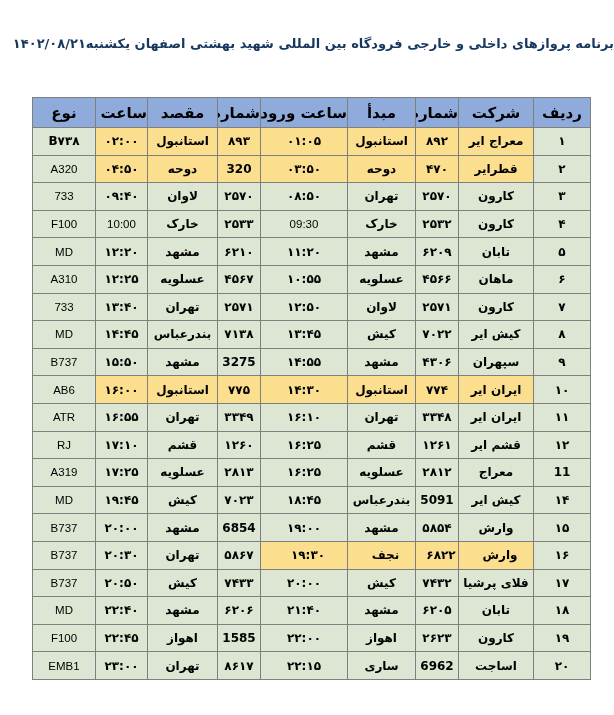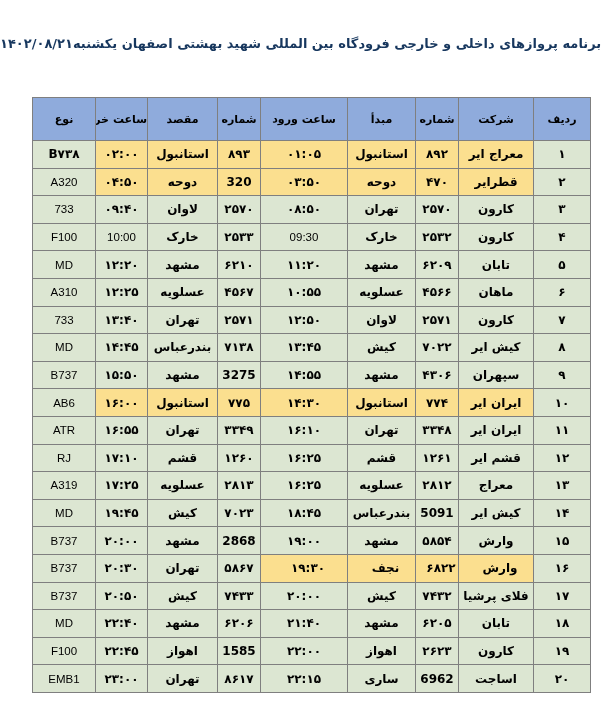--- a/index.html
+++ b/index.html
@@ -9,21 +9,21 @@
     --border:#7f7f7f;
     --title-color:#17375e;
   }
   *{box-sizing:border-box;margin:0;padding:0;}
   html,body{width:614px;height:715px;background:#ffffff;overflow:hidden;}
   body{font-family:"DejaVu Sans",sans-serif;position:relative;}
 
   .page-title{
     position:absolute;
     top:36px;left:0;right:0;
-    text-align:left;
+    text-align:right;
     direction:rtl;
     font-size:13px;
     font-weight:bold;
     color:var(--title-color);
     letter-spacing:-0.2px;
   }
 
   table.flight-table{
     position:absolute;
     top:97px;left:32px;
@@ -34,22 +34,22 @@
   }
   .flight-table th,.flight-table td{
     border:1px solid var(--border);
     text-align:center;
     vertical-align:middle;
     overflow:hidden;
     white-space:nowrap;
   }
   .flight-table th{
     background:var(--header-bg);
-    height:43px;
-    font-size:11px;
+    height:30px;
+    font-size:15px;
     font-weight:bold;
     color:#000;
   }
   .flight-table td{
     background:var(--row-bg);
     height:27.6px;
     font-size:12px;
     font-weight:bold;
     color:#000;
   }
@@ -222,21 +222,21 @@
         <td>قشم ایر</td>
         <td>۱۲۶۱</td>
         <td>قشم</td>
         <td>۱۶:۲۵</td>
         <td>۱۲۶۰</td>
         <td>قشم</td>
         <td>۱۷:۱۰</td>
         <td class="latin">RJ</td>
       </tr>
       <tr>
-        <td>۱۳</td>
+        <td>11</td>
         <td>معراج</td>
         <td>۲۸۱۲</td>
         <td>عسلویه</td>
         <td>۱۶:۲۵</td>
         <td>۲۸۱۳</td>
         <td>عسلویه</td>
         <td>۱۷:۲۵</td>
         <td class="latin">A319</td>
       </tr>
       <tr>
@@ -249,21 +249,21 @@
         <td>کیش</td>
         <td>۱۹:۴۵</td>
         <td class="latin">MD</td>
       </tr>
       <tr>
         <td>۱۵</td>
         <td>وارش</td>
         <td>۵۸۵۴</td>
         <td>مشهد</td>
         <td>۱۹:۰۰</td>
-        <td>2868</td>
+        <td>6854</td>
         <td>مشهد</td>
         <td>۲۰:۰۰</td>
         <td class="latin">B737</td>
       </tr>
       <tr class="hl-partial">
         <td>۱۶</td>
         <td>وارش</td>
         <td>۶۸۲۲</td>
         <td>نجف</td>
         <td>۱۹:۳۰</td>

